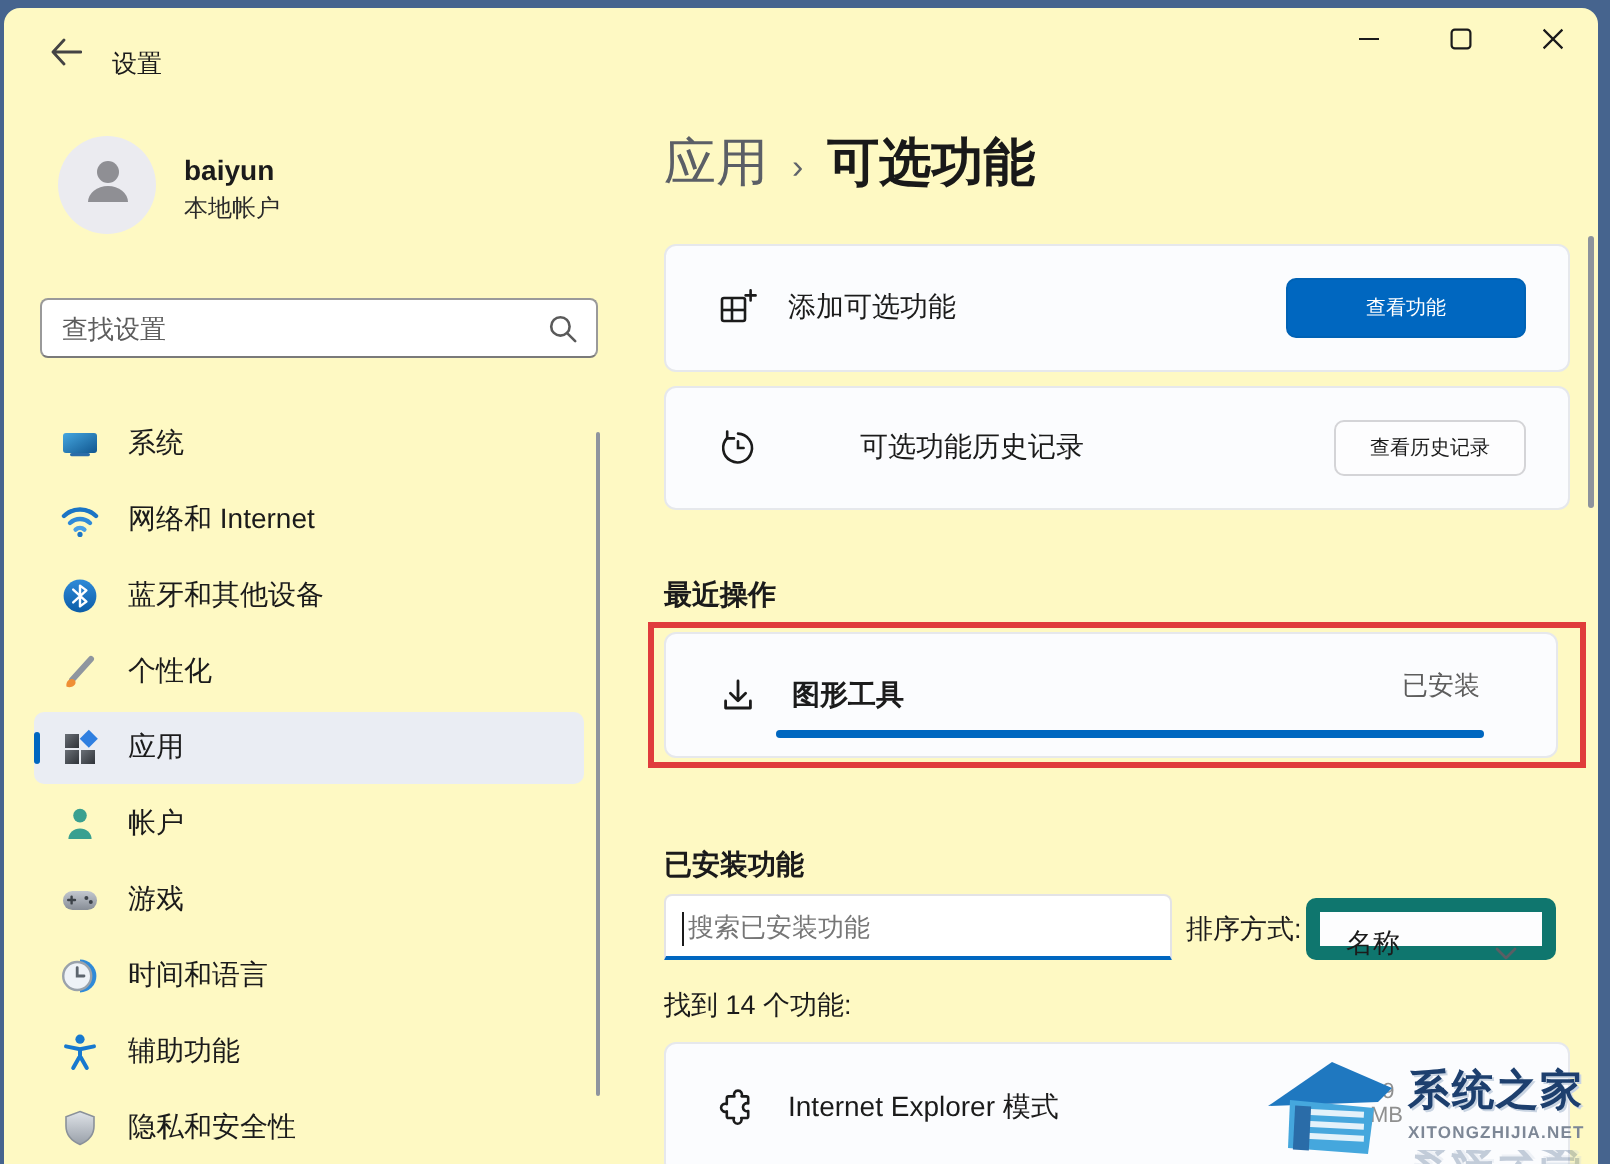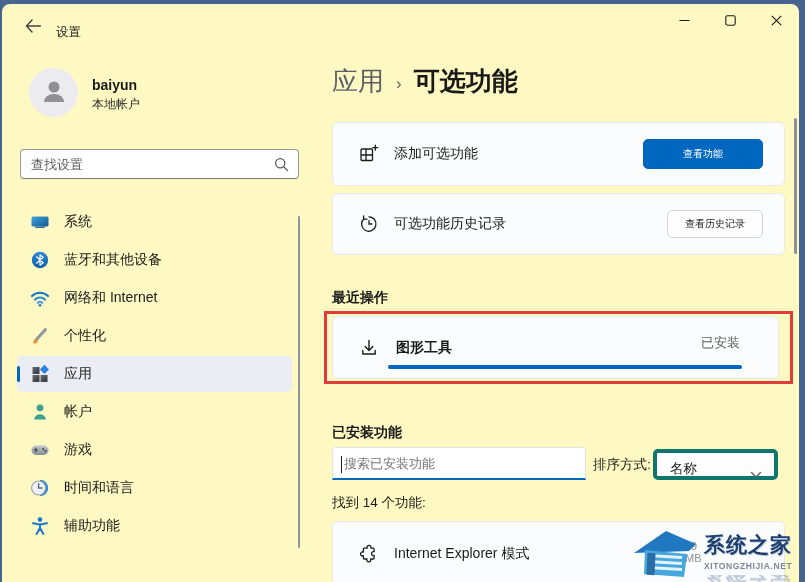--- a/index.html
+++ b/index.html
@@ -69,21 +69,21 @@
 
   .feat-search { position:absolute; left:0; top:443px; width:254px; height:33px; background:#fff;
                  border:1px solid #e3e3e6; border-bottom:2px solid #0067c0; border-radius:4px 4px 0 0; }
   .feat-search input { position:absolute; left:9px; top:2px; width:238px; height:27px; border:none; outline:none;
                        font-size:13px; color:#1b1b1b; background:transparent; font-family:Liberation Sans, sans-serif; }
   .feat-search input::placeholder { color:#767676; opacity:1; }
   .caret { position:absolute; left:8px; top:8px; width:1px; height:17px; background:#1b1b1b; }
 
   .sort-label { position:absolute; left:261px; top:452px; font-size:13.5px; color:#1b1b1b; }
   .sort-dropdown { position:absolute; left:321px; top:445px; width:125px; height:31px; background:#fdfdfe;
-                   border:4px solid #0f766e; border-radius:5px; cursor:pointer; }
+                   border:7px solid #0f766e; border-radius:5px; cursor:pointer; }
   .sort-value { position:absolute; left:13px; top:7px; font-size:13.5px; color:#1b1b1b; }
   .sort-chevron { position:absolute; right:12px; top:12px; }
 
   .count-text { position:absolute; left:0; top:490px; font-size:13.5px; color:#1b1b1b; }
 
   .ie-card { top:517px; height:66px; }
   .feat-size { position:absolute; left:353px; top:536px; width:30px; font-size:11px; color:#8f8f8f;
                line-height:12px; z-index:1; }
 
   .main-scrollbar { position:absolute; left:792px; top:114px; width:3px; height:136px; background:#8d939c; border-radius:2px; }
@@ -164,46 +164,46 @@
               </defs>
               <rect x="1.5" y="4.5" width="17" height="10" rx="1.5" fill="url(#gsys)"></rect>
               <rect x="5" y="14.5" width="10" height="1.6" rx="0.8" fill="#2a6ca8"></rect>
             </svg>
       </span>
       <span class="nav-label">系统</span>
     </div>
     <div class="nav-item">
       <span class="nav-icon">
         <svg width="20" height="20" viewBox="0 0 20 20">
-              <defs>
-                <linearGradient id="gbt" x1="0" y1="0" x2="0" y2="1">
-                  <stop offset="0" stop-color="#2f8ad8"></stop>
-                  <stop offset="1" stop-color="#0c5da8"></stop>
-                </linearGradient>
-              </defs>
-              <circle cx="10" cy="10" r="8.2" fill="url(#gbt)"></circle>
-              <path d="M6.6 6.8 L13.2 12.8 L10 15.2 V4.8 L13.2 7.2 L6.6 13.2" stroke="#fff" stroke-width="1.2" fill="none" stroke-linejoin="round" stroke-linecap="round"></path>
-            </svg>
-      </span>
-      <span class="nav-label">蓝牙和其他设备</span>
-    </div>
-    <div class="nav-item">
-      <span class="nav-icon">
-        <svg width="20" height="20" viewBox="0 0 20 20">
               <path d="M2 8 a11.5 11.5 0 0 1 16 0" fill="none" stroke="#1b75c5" stroke-width="2.2" stroke-linecap="round"></path>
               <path d="M5 11.5 a7.3 7.3 0 0 1 10 0" fill="none" stroke="#2f8ad8" stroke-width="2.2" stroke-linecap="round"></path>
               <path d="M7.8 14.8 a3.3 3.3 0 0 1 4.4 0" fill="none" stroke="#49a0e6" stroke-width="2.2" stroke-linecap="round"></path>
               <circle cx="10" cy="17.2" r="1.3" fill="#1b75c5"></circle>
             </svg>
       </span>
       <span class="nav-label">网络和 Internet</span>
     </div>
     <div class="nav-item">
       <span class="nav-icon">
         <svg width="20" height="20" viewBox="0 0 20 20">
+              <defs>
+                <linearGradient id="gbt" x1="0" y1="0" x2="0" y2="1">
+                  <stop offset="0" stop-color="#2f8ad8"></stop>
+                  <stop offset="1" stop-color="#0c5da8"></stop>
+                </linearGradient>
+              </defs>
+              <circle cx="10" cy="10" r="8.2" fill="url(#gbt)"></circle>
+              <path d="M6.6 6.8 L13.2 12.8 L10 15.2 V4.8 L13.2 7.2 L6.6 13.2" stroke="#fff" stroke-width="1.2" fill="none" stroke-linejoin="round" stroke-linecap="round"></path>
+            </svg>
+      </span>
+      <span class="nav-label">蓝牙和其他设备</span>
+    </div>
+    <div class="nav-item">
+      <span class="nav-icon">
+        <svg width="20" height="20" viewBox="0 0 20 20">
               <path d="M6 14 L15.5 3.5" stroke="#8f969f" stroke-width="3" stroke-linecap="round"></path>
               <path d="M3.2 17.2 C3 14.8 4.5 13.2 6.6 13.6 C8 14 8.2 15.8 7 16.8 C6 17.7 4.2 17.8 3.2 17.2 Z" fill="#ef8f35"></path>
             </svg>
       </span>
       <span class="nav-label">个性化</span>
     </div>
     <div class="nav-item selected">
       <span class="nav-icon">
         <svg width="20" height="20" viewBox="0 0 20 20">
               <defs>
@@ -257,20 +257,34 @@
       <span class="nav-label">时间和语言</span>
     </div>
     <div class="nav-item">
       <span class="nav-icon">
         <svg width="20" height="20" viewBox="0 0 20 20">
               <circle cx="10" cy="3.6" r="2.3" fill="#1779cf"></circle>
               <path d="M3 7.2 L10 8.6 L17 7.2 M10 8.6 V12 M10 12 L6.6 18 M10 12 L13.4 18" stroke="#1779cf" stroke-width="2" fill="none" stroke-linecap="round" stroke-linejoin="round"></path>
             </svg>
       </span>
       <span class="nav-label">辅助功能</span>
+    </div>
+    <div class="nav-item">
+      <span class="nav-icon">
+        <svg width="20" height="20" viewBox="0 0 20 20">
+              <defs>
+                <linearGradient id="gsh" x1="0" y1="0" x2="0" y2="1">
+                  <stop offset="0" stop-color="#dfe3e8"></stop>
+                  <stop offset="1" stop-color="#99a0a9"></stop>
+                </linearGradient>
+              </defs>
+              <path d="M10 1.8 L17 4.4 V9 C17 13.8 13.8 16.6 10 18.2 C6.2 16.6 3 13.8 3 9 V4.4 Z" fill="url(#gsh)" stroke="#8a919a" stroke-width="0.8"></path>
+            </svg>
+      </span>
+      <span class="nav-label">隐私和安全性</span>
     </div>
   </nav>
   <div class="side-scrollbar"></div>
 
   <div class="main">
 
     <div class="breadcrumb">
       <span class="bc-parent">应用</span>
       <span class="bc-sep">›</span>
       <span class="bc-current">可选功能</span>
@@ -282,21 +296,21 @@
               <rect x="3" y="6" width="11.5" height="11.5" rx="1" fill="none" stroke="#1b1b1b" stroke-width="1.3"></rect>
               <line x1="8" y1="6" x2="8" y2="17.5" stroke="#1b1b1b" stroke-width="1.3"></line>
               <line x1="3" y1="12" x2="14.5" y2="12" stroke="#1b1b1b" stroke-width="1.3"></line>
               <path d="M17.3 2.2 v5 M14.8 4.7 h5" stroke="#1b1b1b" stroke-width="1.3" stroke-linecap="round"></path>
             </svg>
       </span>
       <span class="card-label">添加可选功能</span>
       <button class="card-btn btn-accent">查看功能</button>
     </div>
 
-    <div class="card" style="top:189px; height:62px;">
+    <div class="card" style="top:189px; height:62px;gap:36px;">
       <span class="card-icon">
         <svg width="22" height="22" viewBox="0 0 22 22">
               <path d="M5.6 6 A7.2 7.2 0 1 0 11 3.8" fill="none" stroke="#1b1b1b" stroke-width="1.3" stroke-linecap="round"></path>
               <path d="M5.6 2.8 v3.4 h3.4" fill="none" stroke="#1b1b1b" stroke-width="1.3" stroke-linecap="round" stroke-linejoin="round"></path>
               <path d="M11 7.6 V11 h2.8" fill="none" stroke="#1b1b1b" stroke-width="1.3" stroke-linecap="round"></path>
             </svg>
       </span>
       <span class="card-label">可选功能历史记录</span>
       <button class="card-btn btn-standard">查看历史记录</button>
     </div>

